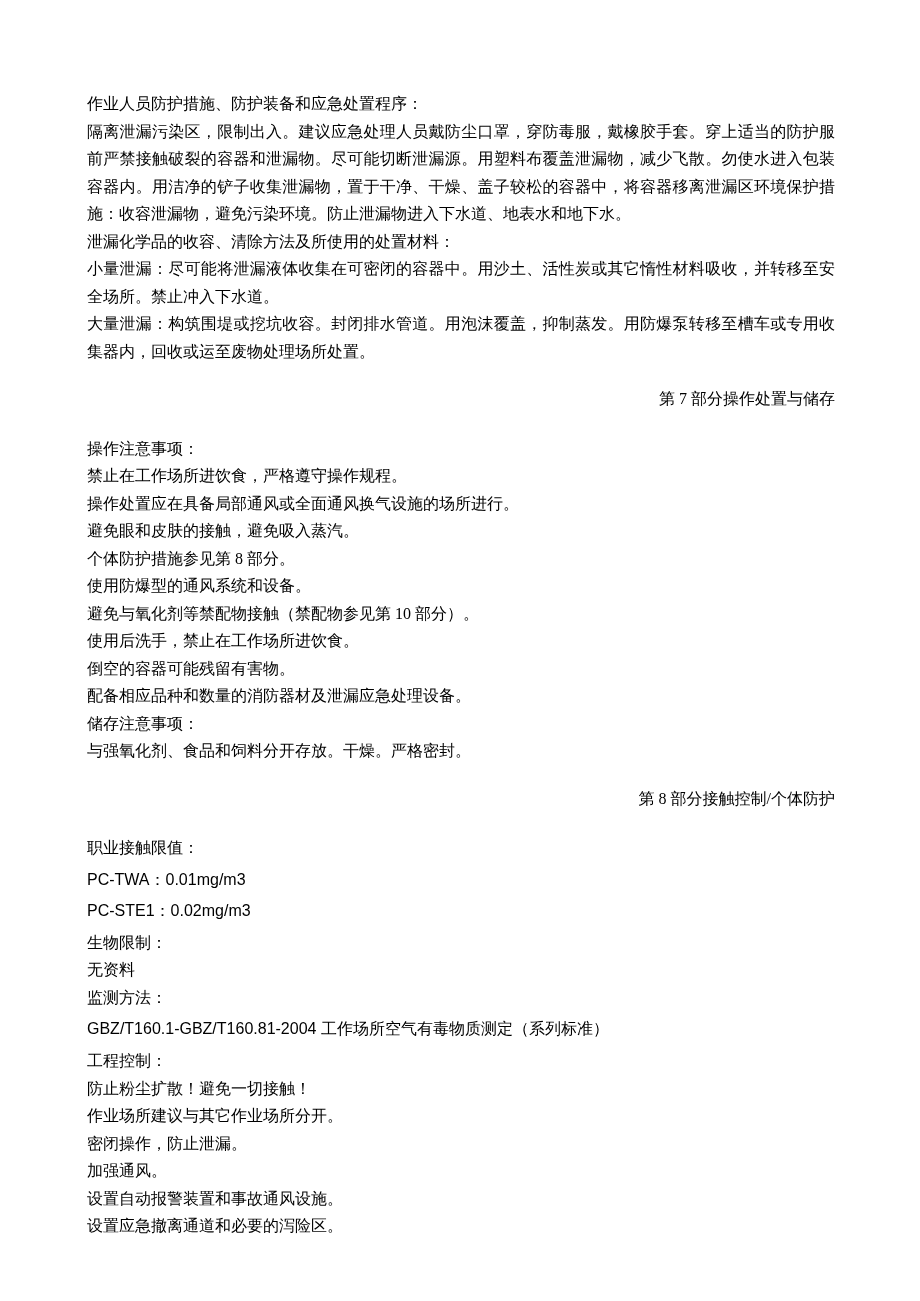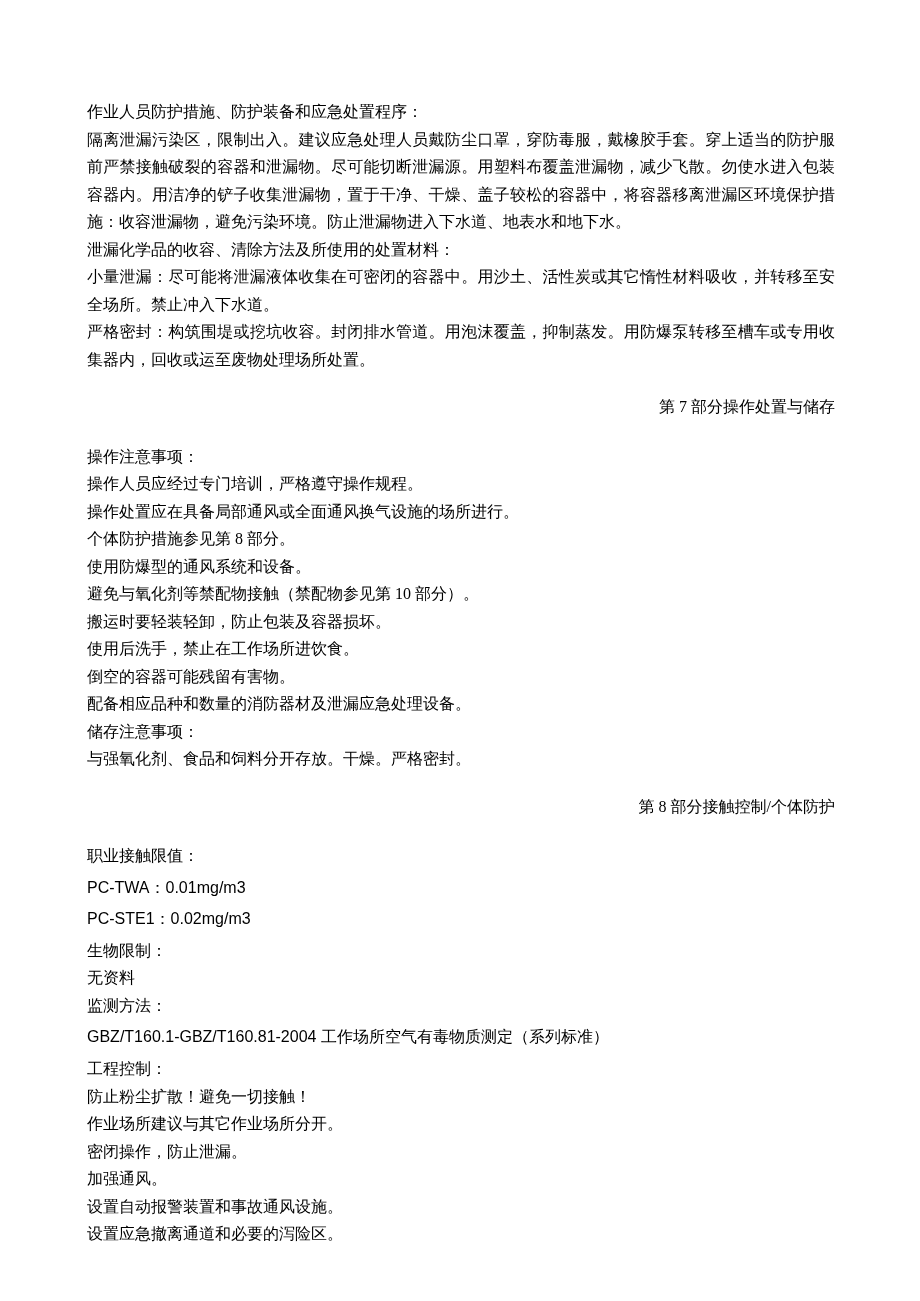--- a/index.html
+++ b/index.html
@@ -25,52 +25,52 @@
       font-weight: normal;
     }
     .section-heading .sec-num {
       font-family: "Times New Roman", serif;
     }
     p {
       margin: 0;
       text-align: justify;
     }
     .block {
-      margin-top: 8px;
+      margin-top: 0px;
     }
     .gap {
       margin-top: 4px;
     }
     .latin {
       font-family: Liberation Sans, sans-serif;
     }
   </style>
 </head>
 <body>
 
 <div class="block">
   <p>作业人员防护措施、防护装备和应急处置程序：</p>
   <p>隔离泄漏污染区，限制出入。建议应急处理人员戴防尘口罩，穿防毒服，戴橡胶手套。穿上适当的防护服前严禁接触破裂的容器和泄漏物。尽可能切断泄漏源。用塑料布覆盖泄漏物，减少飞散。勿使水进入包装容器内。用洁净的铲子收集泄漏物，置于干净、干燥、盖子较松的容器中，将容器移离泄漏区环境保护措施：收容泄漏物，避免污染环境。防止泄漏物进入下水道、地表水和地下水。</p>
   <p>泄漏化学品的收容、清除方法及所使用的处置材料：</p>
   <p>小量泄漏：尽可能将泄漏液体收集在可密闭的容器中。用沙土、活性炭或其它惰性材料吸收，并转移至安全场所。禁止冲入下水道。</p>
-  <p>严格密封：构筑围堤或挖坑收容。封闭排水管道。用泡沫覆盖，抑制蒸发。用防爆泵转移至槽车或专用收集器内，回收或运至废物处理场所处置。</p>
+  <p>大量泄漏：构筑围堤或挖坑收容。封闭排水管道。用泡沫覆盖，抑制蒸发。用防爆泵转移至槽车或专用收集器内，回收或运至废物处理场所处置。</p>
 </div>
 
 <div class="section-heading">
   <span>第</span><span class="sec-num"> 7 </span><span>部分操作处置与储存</span>
 </div>
 
 <div class="block">
   <p>操作注意事项：</p>
-  <p>操作人员应经过专门培训，严格遵守操作规程。</p>
+  <p>禁止在工作场所进饮食，严格遵守操作规程。</p>
   <p>操作处置应在具备局部通风或全面通风换气设施的场所进行。</p>
+  <p>避免眼和皮肤的接触，避免吸入蒸汽。</p>
   <p>个体防护措施参见第 8 部分。</p>
   <p>使用防爆型的通风系统和设备。</p>
   <p>避免与氧化剂等禁配物接触（禁配物参见第 10 部分）。</p>
-  <p>搬运时要轻装轻卸，防止包装及容器损坏。</p>
   <p>使用后洗手，禁止在工作场所进饮食。</p>
   <p>倒空的容器可能残留有害物。</p>
   <p>配备相应品种和数量的消防器材及泄漏应急处理设备。</p>
   <p>储存注意事项：</p>
   <p>与强氧化剂、食品和饲料分开存放。干燥。严格密封。</p>
 </div>
 
 <div class="section-heading">
   <span>第</span><span class="sec-num"> 8 </span><span>部分接触控制/个体防护</span>
 </div>

